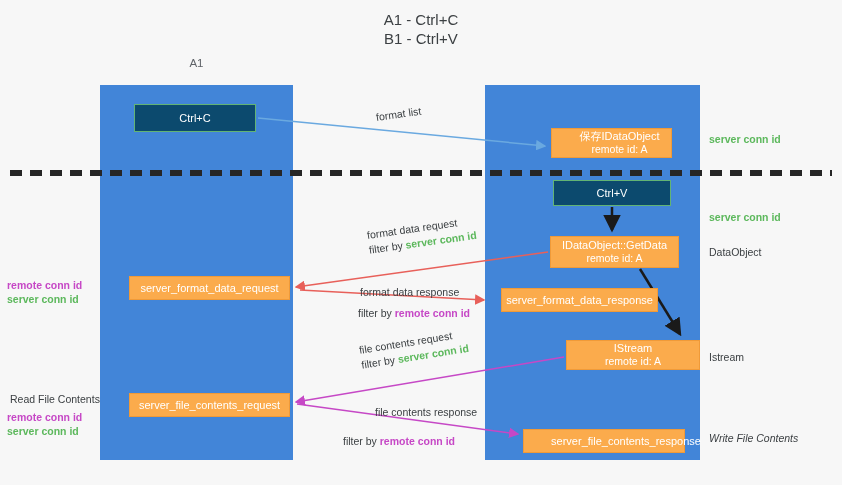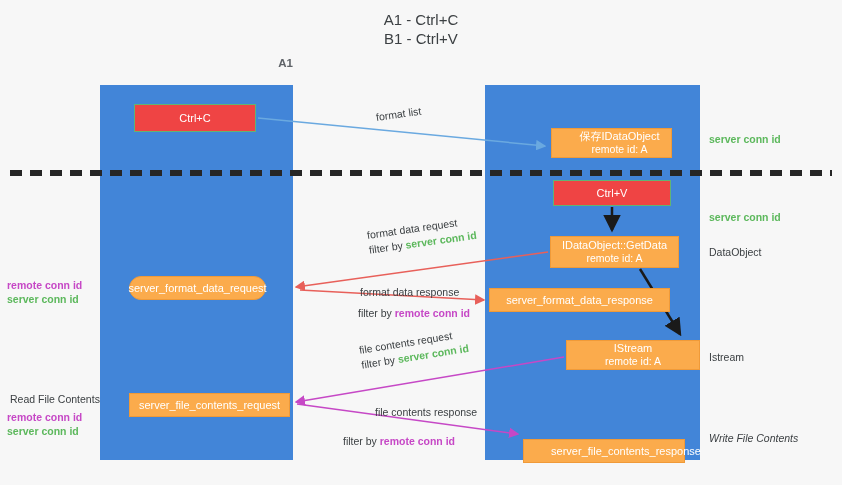--- a/index.html
+++ b/index.html
@@ -15,21 +15,21 @@
   .abs{position:absolute;}
 
   
   #title{
     left:0;top:10px;width:842px;text-align:center;
     font-size:15px;line-height:19px;color:#3c4043;
   }
 
   
   .col-head{
-    text-align:right;font-size:11.5px;line-height:13px;color:#5f6368;font-weight:bold;
+    text-align:center;font-size:11.5px;line-height:13px;color:#5f6368;
   }
   #head-a1{left:100px;top:57px;width:193px;}
   #head-b1{left:485px;top:57px;width:215px;}
 
   
   .lane{background:#4285d8;}
   #lane-a1{left:100px;top:85px;width:193px;height:375px;}
   #lane-b1{left:485px;top:85px;width:215px;height:375px;}
 
   
@@ -39,32 +39,32 @@
   }
 
   
   .node{
     box-sizing:border-box;
     display:flex;flex-direction:column;align-items:center;justify-content:center;
     color:#ffffff;font-size:11px;line-height:13px;text-align:center;
     border:1px solid rgba(255,255,255,.35);
   }
   .node .l2{font-size:10.5px;}
-  .green{background:#ef4444;border-color:#62b474;justify-content:center;}
+  .green{background:#0c4a6e;border-color:#62b474;justify-content:center;}
   .orange{background:#fbab4c;border-color:#f09a38;}
 
   #n-ctrlc   {left:134px;top:104px;width:122px;height:28px;}
   #n-save    {left:551px;top:128px;width:121px;height:30px;padding-left:16px;}
   #n-ctrlv   {left:553px;top:180px;width:118px;height:26px;}
   #n-getdata {left:550px;top:236px;width:129px;height:32px;}
-  #n-sfdreq  {left:129px;top:276px;width:137px;height:24px;border-radius:12px;}
-  #n-sfdres  {left:489px;top:288px;width:181px;height:24px;}
+  #n-sfdreq  {left:129px;top:276px;width:161px;height:24px;}
+  #n-sfdres  {left:501px;top:288px;width:157px;height:24px;}
   #n-istream {left:566px;top:340px;width:134px;height:30px;}
   #n-sfcreq  {left:129px;top:393px;width:161px;height:24px;}
-  #n-sfcres  {left:523px;top:439px;width:162px;height:24px;padding-left:44px;}
+  #n-sfcres  {left:523px;top:429px;width:162px;height:24px;padding-left:44px;}
 
   
   #arrows{position:absolute;left:0;top:0;width:842px;height:485px;pointer-events:none;}
 
   
   .edge-label{
     font-size:10.5px;line-height:15px;color:#3c4043;white-space:nowrap;
   }
   .edge-label .hl-server{color:#5cb85c;font-weight:bold;}
   .edge-label .hl-remote{color:#c648c6;font-weight:bold;}

